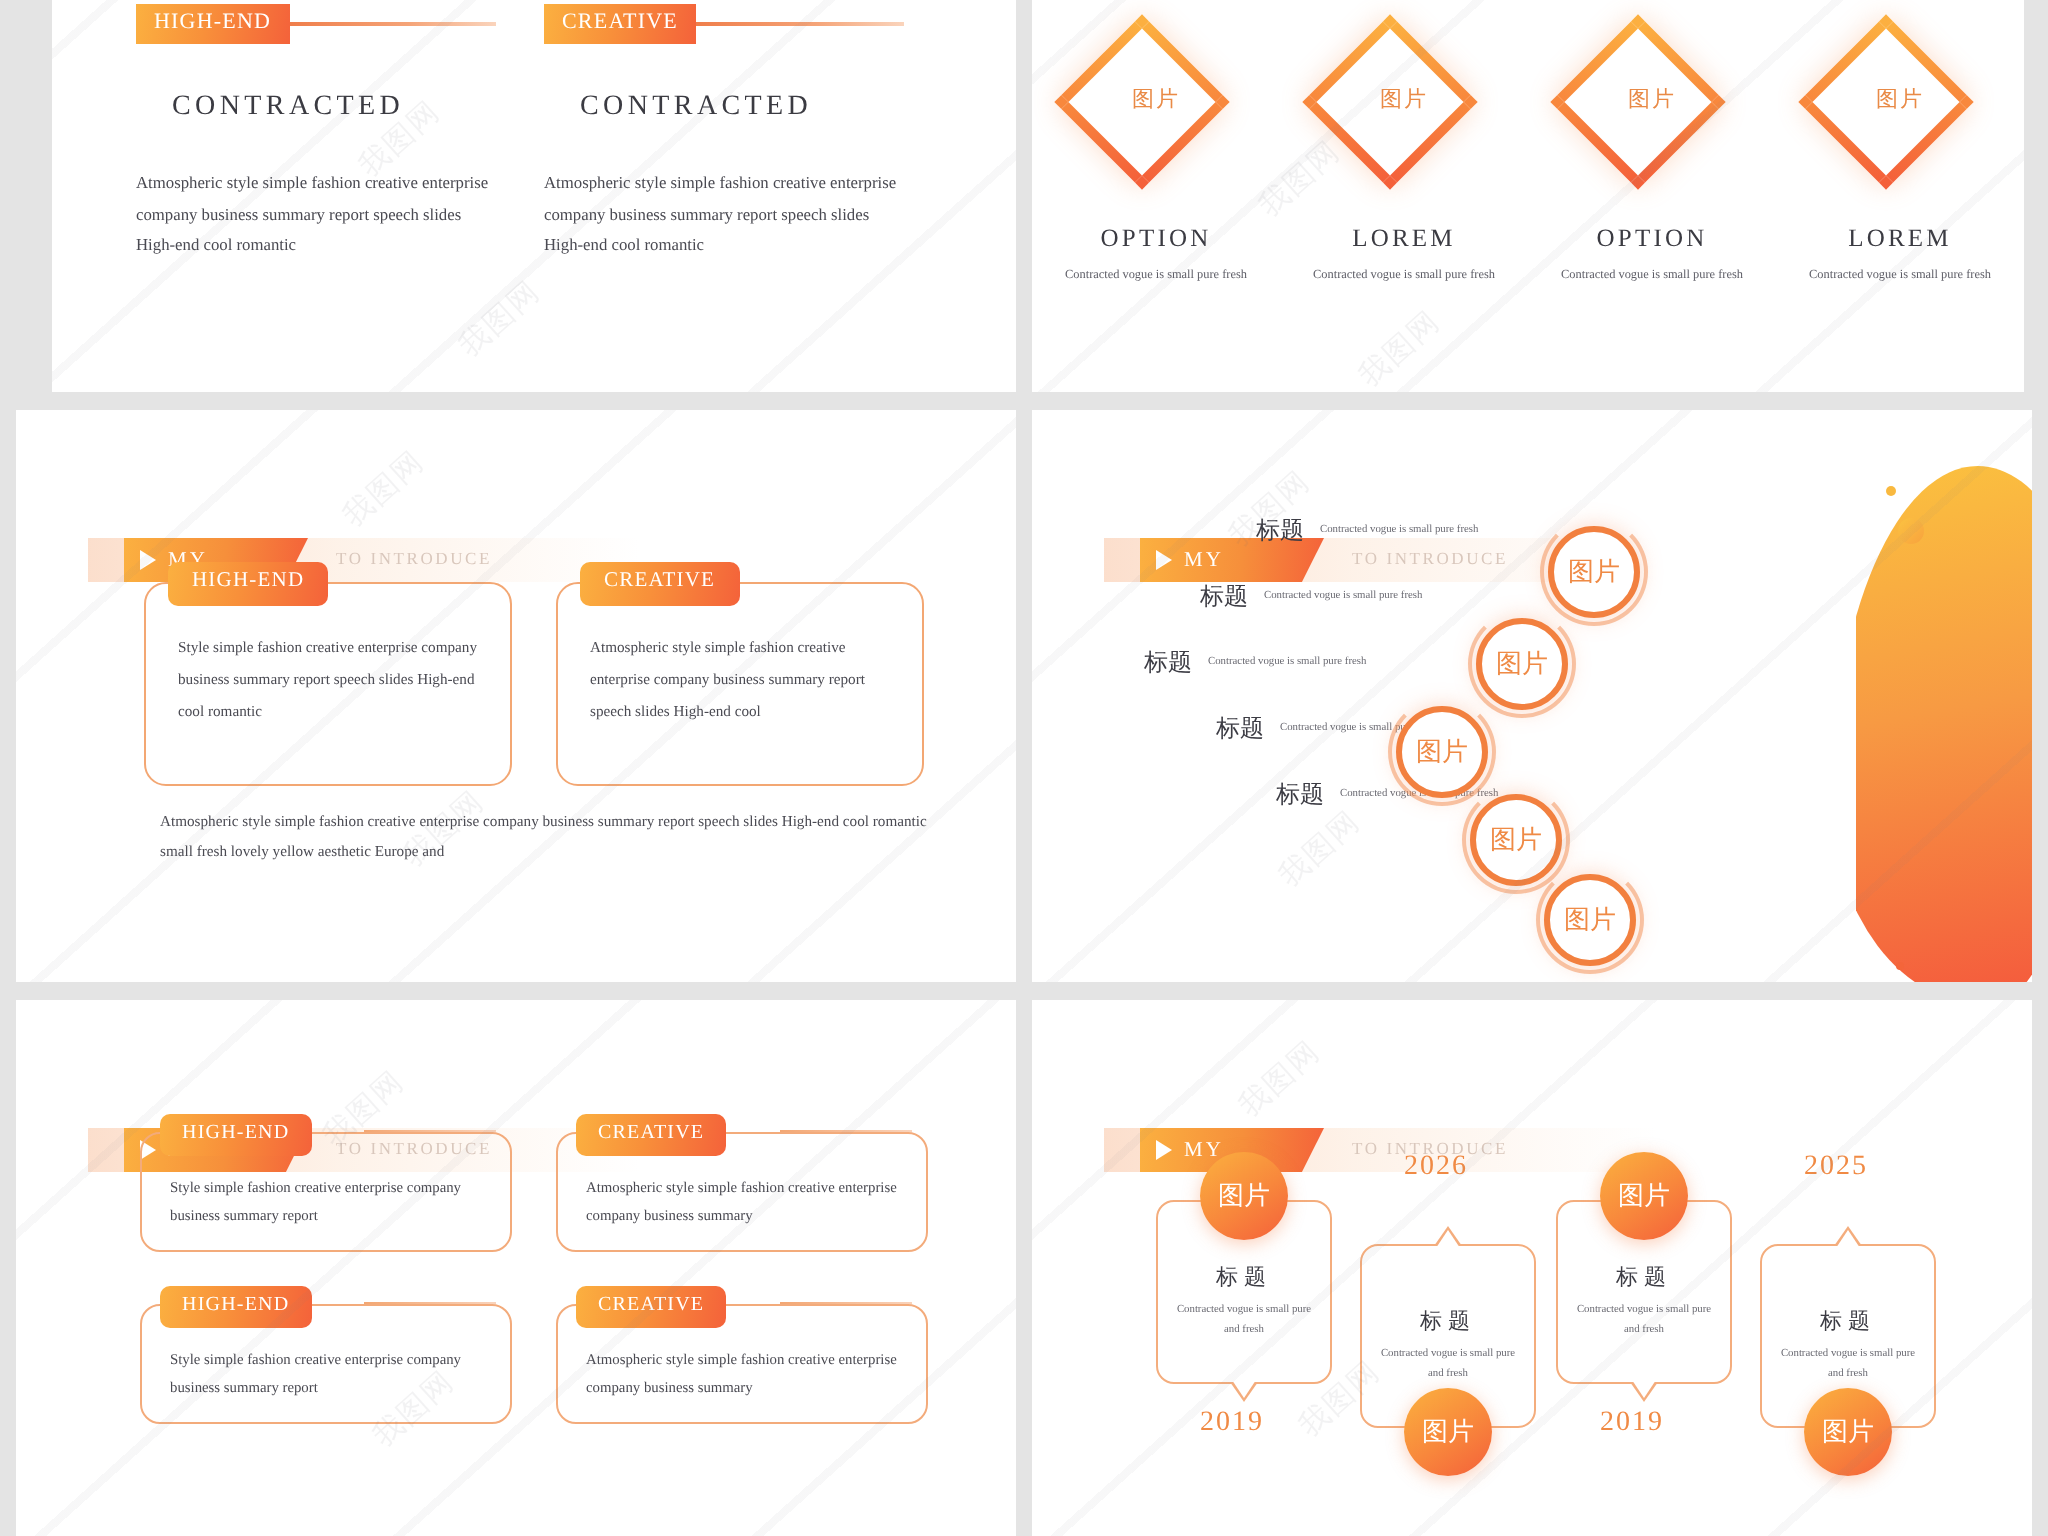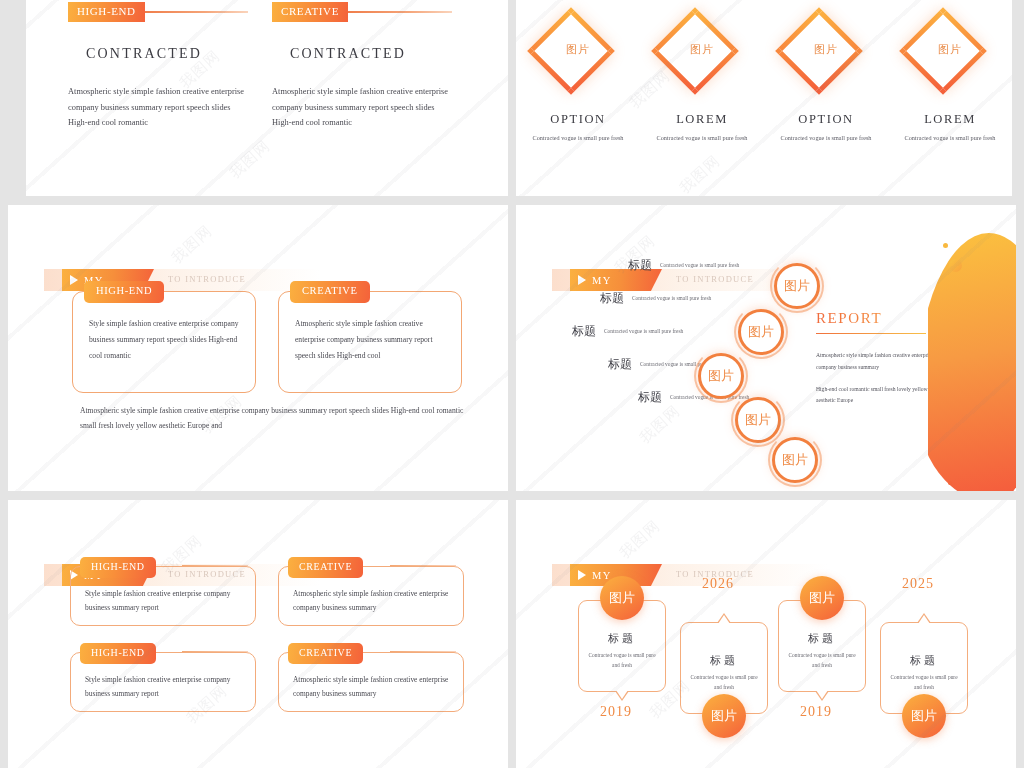--- a/index.html
+++ b/index.html
@@ -405,26 +405,20 @@
         <span class="tx">Contracted vogue is small pure fresh</span>
       </div>
     </div>
 
     <div class="circ" style="left:258px;top:58px">图片</div>
     <div class="circ" style="left:222px;top:104px">图片</div>
     <div class="circ" style="left:182px;top:148px">图片</div>
     <div class="circ" style="left:219px;top:192px">图片</div>
     <div class="circ" style="left:256px;top:232px">图片</div>
 
-    <div class="rep">
-      <h3>REPORT</h3>
-      <div class="ln"></div>
-      <p>Atmospheric style simple fashion creative enterprise company business summary</p>
-      <p>High-end cool romantic small fresh lovely yellow aesthetic Europe</p>
-    </div>
 
     <div class="wave">
       <div class="blob"></div>
     </div>
     <div class="dot1"></div>
     <div class="dot2"></div>
     <div class="dot3"></div>
 
     <div class="wm"></div>
     <div class="wm2">

